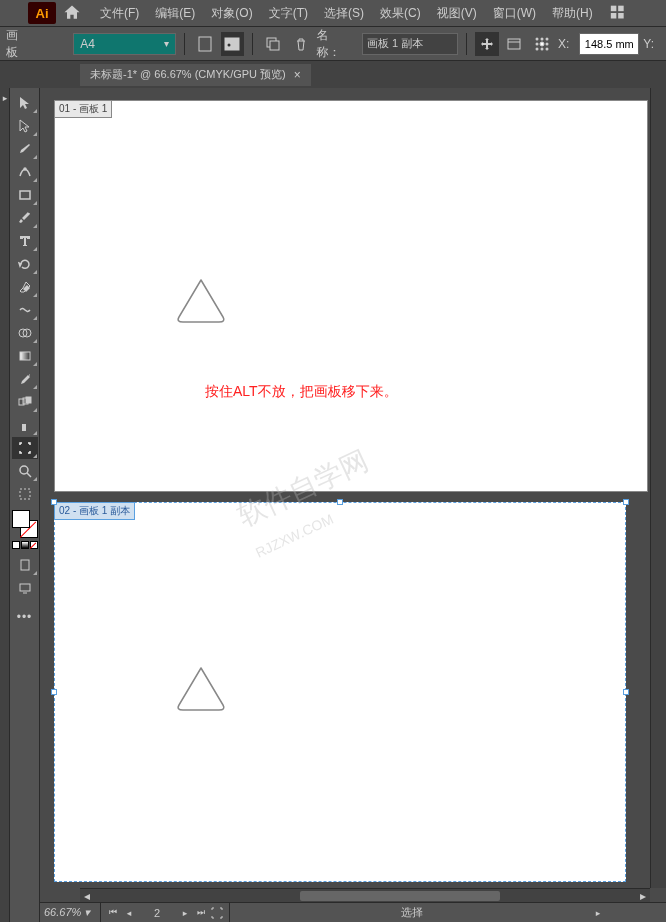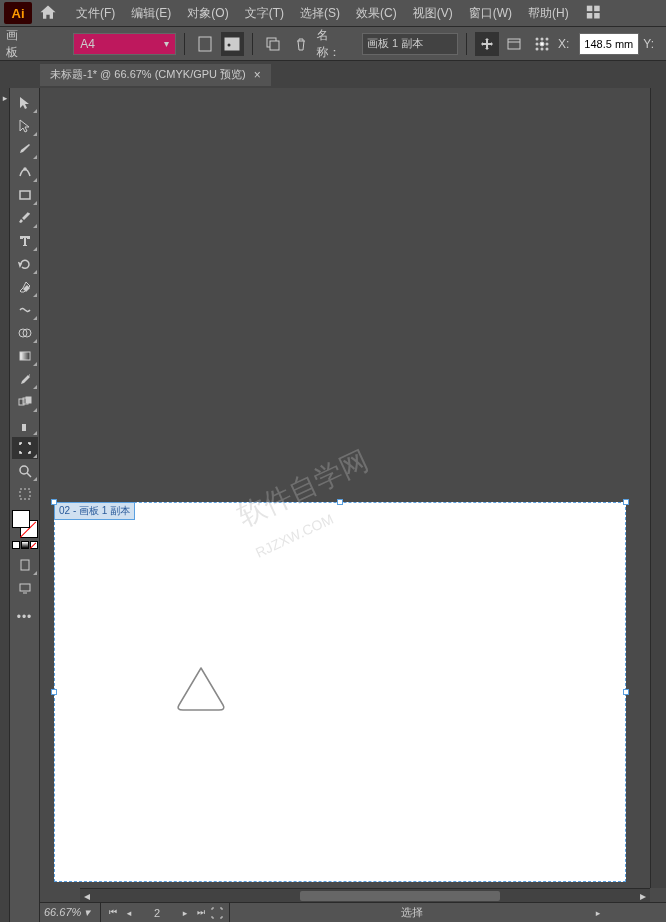--- a/index.html
+++ b/index.html
@@ -1,37 +1,37 @@
 <!DOCTYPE html>
 <html><head>
 <meta charset="utf-8">
 <style>
 * { margin: 0; padding: 0; box-sizing: border-box; font-family: "Microsoft YaHei", Arial, sans-serif; }
 body { width: 666px; height: 922px; background: #4a4a4a; overflow: hidden; font-size: 12px; color: #ccc; user-select: none; }
 
 
 .menu-bar { height: 26px; background: #535353; display: flex; align-items: center; padding: 0 4px; }
-.ai-logo { width: 28px; height: 22px; background: #330000; color: #ff9a00; font-weight: bold; font-size: 13px; display: flex; align-items: center; justify-content: center; border-radius: 2px; margin-right: 6px; }
+.ai-logo { width: 28px; height: 22px; background: #330000; color: #ff9a00; font-weight: bold; font-size: 13px; display: flex; align-items: center; justify-content: center; border-radius: 2px; margin-right: 6px; margin-left: 24px; }
 .home-icon { width: 20px; height: 20px; margin-right: 10px; fill: #ccc; }
 .menu-item { padding: 0 8px; font-size: 12px; cursor: default; }
 .menu-icon { width: 22px; height: 22px; margin-left: 8px; fill: #ccc; }
 
 
 .control-bar { height: 34px; background: #535353; border-top: 1px solid #2a2a2a; display: flex; align-items: center; padding: 0 6px; gap: 4px; }
 .ctrl-label { font-size: 12px; color: #ccc; margin-right: 6px; }
-.preset-dropdown { width: 104px; height: 22px; background: #be185d; border: 1px solid #666; display: flex; align-items: center; padding: 0 6px; position: relative; }
+.preset-dropdown { width: 104px; height: 22px; background: #0f766e; border: 1px solid #666; display: flex; align-items: center; padding: 0 6px; position: relative; }
 .preset-dropdown::after { content: "▾"; position: absolute; right: 6px; font-size: 10px; }
 .ctrl-icon { width: 24px; height: 24px; display: flex; align-items: center; justify-content: center; fill: #ccc; }
 .name-input { width: 96px; height: 22px; background: #424242; border: 1px solid #666; color: #ccc; padding: 0 4px; font-size: 11px; }
-.coord-input { width: 60px; height: 22px; background: #fff; border: 1px solid #666; color: #000; padding: 0 4px; font-size: 11px; text-align: left; }
+.coord-input { width: 60px; height: 22px; background: #fff; border: 1px solid #666; color: #000; padding: 0 4px; font-size: 11px; text-align: center; }
 .sep { width: 1px; height: 22px; background: #2a2a2a; margin: 0 4px; }
 
 
 .tab-bar { height: 28px; background: #424242; border-top: 1px solid #2a2a2a; display: flex; align-items: center; padding-left: 40px; }
-.doc-tab { height: 22px; background: #535353; padding: 0 10px; display: flex; align-items: center; gap: 8px; font-size: 11px; }
+.doc-tab { height: 22px; background: #535353; padding: 0 10px; display: flex; align-items: center; gap: 8px; font-size: 11px; margin-left: 40px; }
 .tab-close { font-size: 12px; cursor: default; }
 
 
 .main-area { display: flex; height: 834px; }
 .expand-strip { width: 10px; background: #424242; border-right: 1px solid #2a2a2a; }
 .expand-arrow { width: 10px; height: 20px; display: flex; align-items: center; justify-content: center; font-size: 9px; color: #ccc; }
 
 .tool-panel { width: 30px; background: #535353; border-right: 1px solid #2a2a2a; display: flex; flex-direction: column; align-items: center; padding-top: 4px; gap: 1px; }
 .tool { width: 26px; height: 22px; display: flex; align-items: center; justify-content: center; fill: #ccc; position: relative; }
 .tool.active { background: #333; }
@@ -291,20 +291,27 @@
           <line x1="5" y1="12" x2="9" y2="12"></line>
         </svg>
       </div>
     <div class="tool" style="margin-top:6px">
         <span style="color:#ccc;letter-spacing:1px">•••</span>
       </div>
   </div>
 
   <div class="canvas-area">
 
+    <div class="artboard" style="left:14px;top:12px;width:594px;height:392px">
+      <div class="artboard-label">01 - 画板 1</div>
+      <svg style="position:absolute;left:116px;top:174px" width="60" height="50" viewBox="0 0 60 50">
+          <path class="triangle" d="M30 5 L52 42 Q55 47 48 47 L12 47 Q5 47 8 42 Z"></path>
+        </svg>
+      <div class="instruction" style="left:150px;top:282px">按住ALT不放，把画板移下来。</div>
+    </div>
 
     <div class="artboard artboard-selected" style="left:14px;top:414px;width:572px;height:380px">
       <div class="artboard-label" style="background:#d0e0f0;border-color:#5aa0e0;color:#2a5a9a">02 - 画板 1 副本</div>
       <svg style="position:absolute;left:116px;top:160px" width="60" height="50" viewBox="0 0 60 50">
           <path class="triangle" d="M30 5 L52 42 Q55 47 48 47 L12 47 Q5 47 8 42 Z"></path>
         </svg>
 
       <div class="sel-handle" style="left:-4px;top:-4px"></div>
       <div class="sel-handle" style="left:50%;top:-4px;margin-left:-3px"></div>
       <div class="sel-handle" style="right:-4px;top:-4px"></div>

